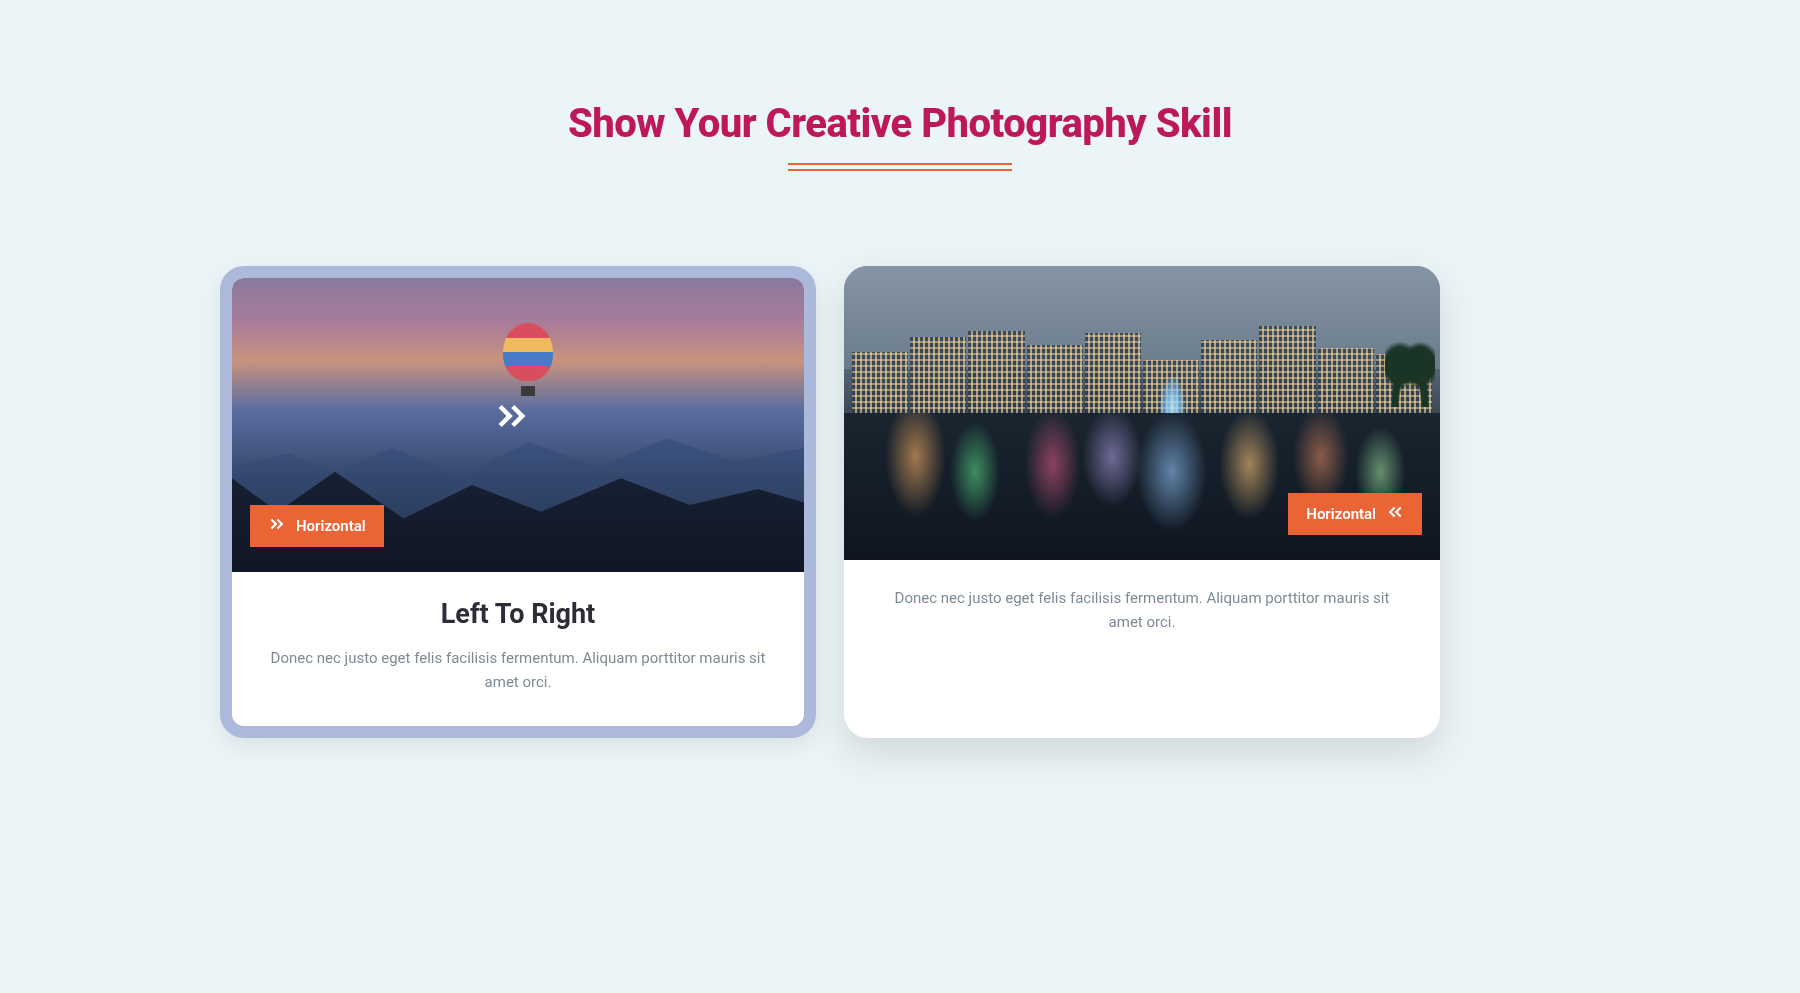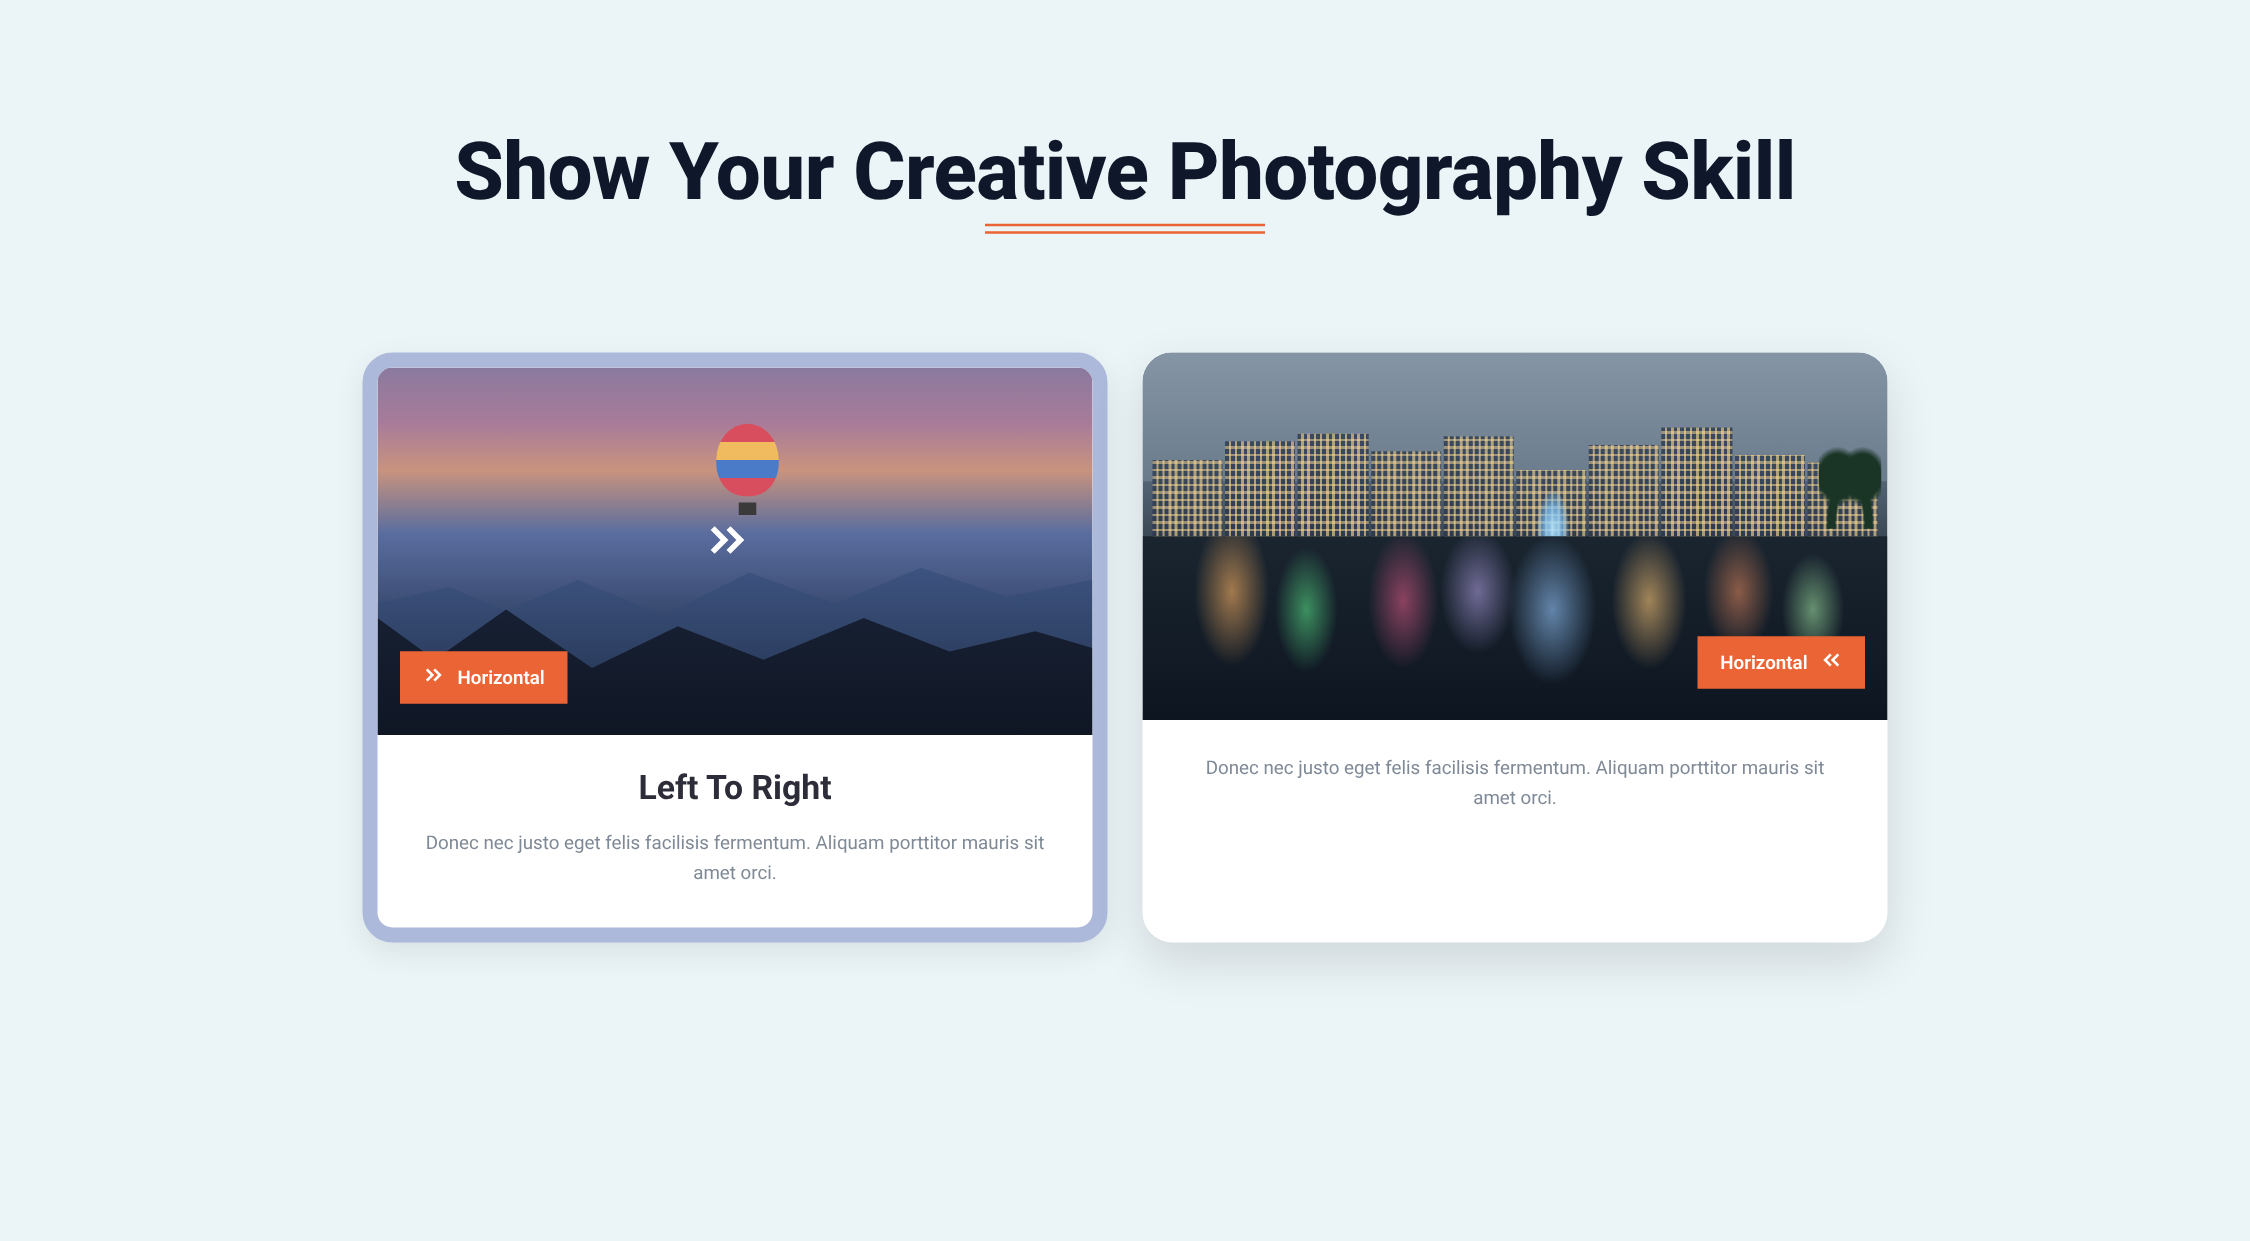--- a/index.html
+++ b/index.html
@@ -21,25 +21,25 @@
       margin: 0 auto;
       padding-top: 100px;
     }
     
     .header {
       text-align: center;
       margin-bottom: 95px;
     }
     
     .title {
-      font-size: 64px;
+      font-size: 40px;
       font-weight: 800;
-      color: #0f172a;
+      color: #be185d;
       letter-spacing: -0.5px;
-      margin-bottom: 10px;
+      margin-bottom: 22px;
     }
     
     .underline {
       width: 224px;
       height: 2px;
       background-color: #ea6435;
       margin: 0 auto;
       position: relative;
     }
     
@@ -49,21 +49,20 @@
       top: -6px;
       left: 0;
       width: 100%;
       height: 2px;
       background-color: #ea6435;
     }
     
     .cards {
       display: flex;
       gap: 28px;
-      justify-content: center;
     }
     
     .card {
       width: 596px;
       border-radius: 24px;
       overflow: hidden;
       box-shadow: 0 15px 40px rgba(0,0,0,0.12);
       background: #fff;
       position: relative;
     }

